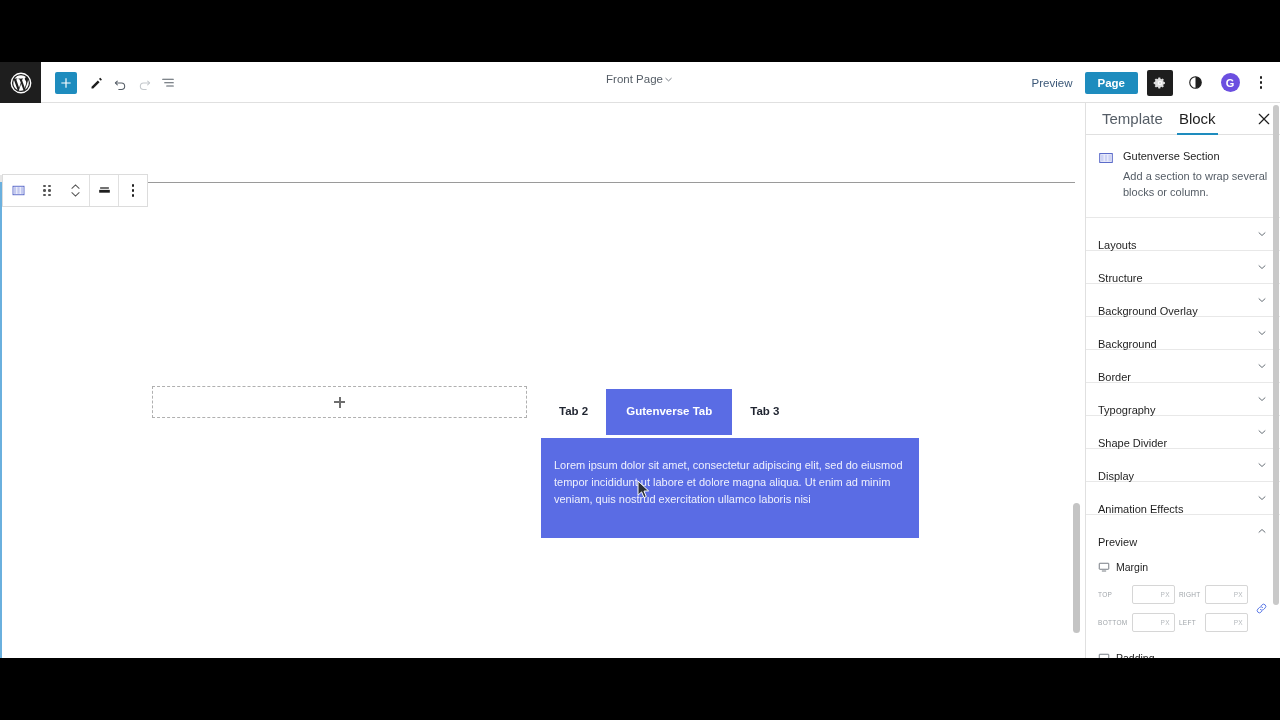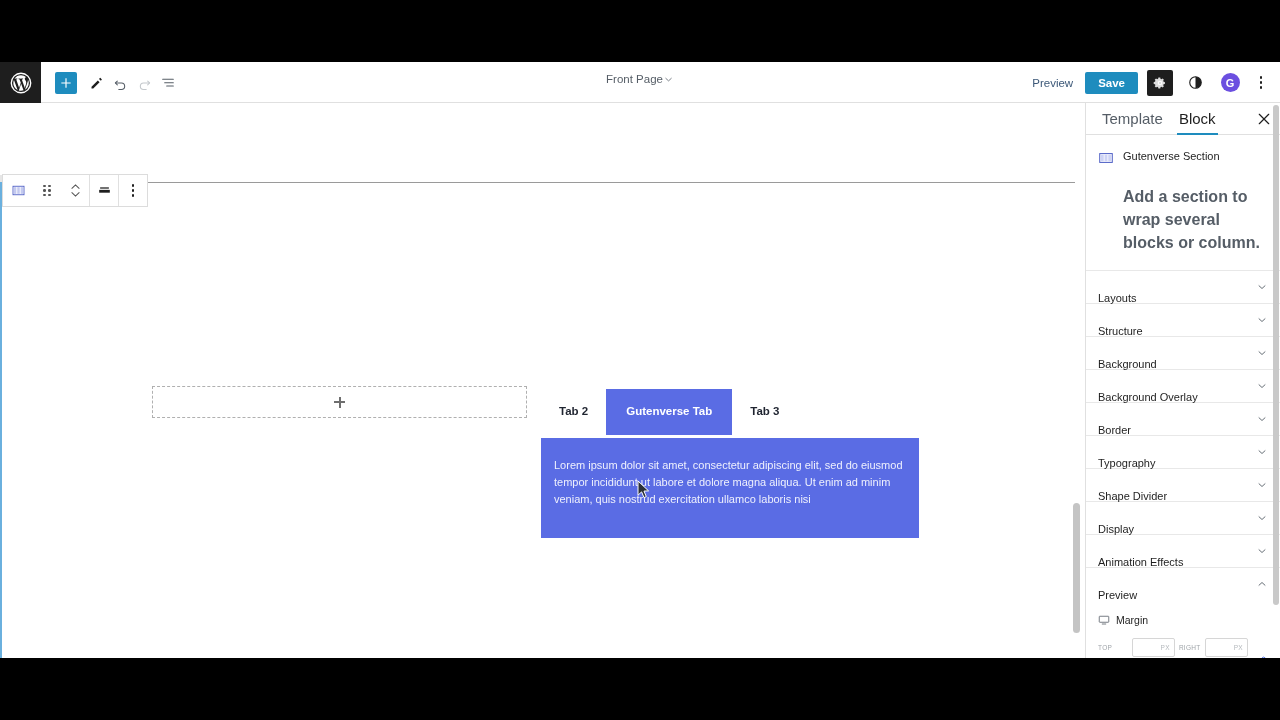--- a/index.html
+++ b/index.html
@@ -117,21 +117,21 @@
   .sb-tab.active { color:#1e1e1e; font-weight:400; }
   .sb-tab.active::after { content:""; position:absolute; left:6px; right:6px; bottom:0;
                           height:2px; background:#1e8cbe; }
   .sb-close { position:absolute; right:8px; top:8px; width:16px; height:16px;
               display:flex; align-items:center; justify-content:center; }
 
   .blockinfo { display:flex; gap:9px; padding:14px 12px 16px; border-bottom:1px solid #e8e8e8; }
   .blockinfo .bi-icon { width:16px; height:16px; flex:0 0 16px; margin-top:1px; }
   .blockinfo .bi-icon svg { width:16px; height:16px; display:block; }
   .bi-title { font-size:11px; color:#1e1e1e; line-height:1.35; }
-  .bi-desc { font-size:16px; color:#555d66; line-height:1.45; margin-top:21px;font-weight:bold; }
+  .bi-desc { font-size:11px; color:#555d66; line-height:1.45; margin-top:5px; }
 
   .panel { border-bottom:1px solid #e8e8e8; }
   .panel-head { height:32px; display:flex; align-items:center; justify-content:space-between;
                 padding:0 12px; }
   .panel-head .ptitle { font-size:11px; color:#1e1e1e;margin-top:22px; }
   .panel-body { padding:4px 12px 12px; }
 
   .fieldgroup-label { display:flex; align-items:center; gap:6px; font-size:10.5px;
                       color:#1e1e1e; margin:10px 0 12px; }
   .fieldgroup-label svg { display:block; }
@@ -199,21 +199,21 @@
 
     <div class="doc-title">
       <span>Front Page</span>
       <svg class="chev" width="11" height="11" viewBox="0 0 24 24">
         <path d="M6 9.5 12 15l6-5.5" fill="none" stroke="#555d66" stroke-width="1.7" stroke-linecap="round" stroke-linejoin="round"></path>
       </svg>
     </div>
 
     <div class="tb-right">
       <div class="preview-btn">Preview</div>
-      <div class="save-btn" style="background: rgb(30, 140, 190);">Save</div>
+      <div class="save-btn" style="background: rgb(30, 140, 190);">Page</div>
 
       <div class="icon-sq gear-sq">
         <svg viewBox="0 0 24 24">
           <path fill="#fff" d="M12 8.2a3.8 3.8 0 1 0 0 7.6 3.8 3.8 0 0 0 0-7.6zm0 5.9a2.1 2.1 0 1 1 0-4.2 2.1 2.1 0 0 1 0 4.2z"></path>
           <path fill="#fff" d="M20.4 13.6v-3.2l-2.3-.4a6.5 6.5 0 0 0-.7-1.7l1.3-1.9-2.3-2.3-1.9 1.3a6.5 6.5 0 0 0-1.7-.7L12.4 2.4H9.2l-.4 2.3a6.5 6.5 0 0 0-1.7.7L5.2 4.1 2.9 6.4l1.3 1.9a6.5 6.5 0 0 0-.7 1.7l-2.3.4v3.2l2.3.4c.16.6.4 1.17.7 1.7l-1.3 1.9 2.3 2.3 1.9-1.3c.53.3 1.1.54 1.7.7l.4 2.3h3.2l.4-2.3c.6-.16 1.17-.4 1.7-.7l1.9 1.3 2.3-2.3-1.3-1.9c.3-.53.54-1.1.7-1.7l2.3-.4z" opacity=".85"></path>
         </svg>
       </div>
 
       <div class="icon-sq contrast-sq">
         <svg viewBox="0 0 24 24">
@@ -369,29 +369,29 @@
       <div class="panel">
         <div class="panel-head">
           <span class="ptitle">Structure</span>
           <svg width="12" height="12" viewBox="0 0 24 24">
                 <path d="M6 9.5 12 15l6-5.5" fill="none" stroke="#555d66" stroke-width="1.8" stroke-linecap="round" stroke-linejoin="round"></path>
               </svg>
         </div>
       </div>
       <div class="panel">
         <div class="panel-head">
+          <span class="ptitle">Background Overlay</span>
+          <svg width="12" height="12" viewBox="0 0 24 24">
+                <path d="M6 9.5 12 15l6-5.5" fill="none" stroke="#555d66" stroke-width="1.8" stroke-linecap="round" stroke-linejoin="round"></path>
+              </svg>
+        </div>
+      </div>
+      <div class="panel">
+        <div class="panel-head">
           <span class="ptitle">Background</span>
-          <svg width="12" height="12" viewBox="0 0 24 24">
-                <path d="M6 9.5 12 15l6-5.5" fill="none" stroke="#555d66" stroke-width="1.8" stroke-linecap="round" stroke-linejoin="round"></path>
-              </svg>
-        </div>
-      </div>
-      <div class="panel">
-        <div class="panel-head">
-          <span class="ptitle">Background Overlay</span>
           <svg width="12" height="12" viewBox="0 0 24 24">
                 <path d="M6 9.5 12 15l6-5.5" fill="none" stroke="#555d66" stroke-width="1.8" stroke-linecap="round" stroke-linejoin="round"></path>
               </svg>
         </div>
       </div>
       <div class="panel">
         <div class="panel-head">
           <span class="ptitle">Border</span>
           <svg width="12" height="12" viewBox="0 0 24 24">
                 <path d="M6 9.5 12 15l6-5.5" fill="none" stroke="#555d66" stroke-width="1.8" stroke-linecap="round" stroke-linejoin="round"></path>

